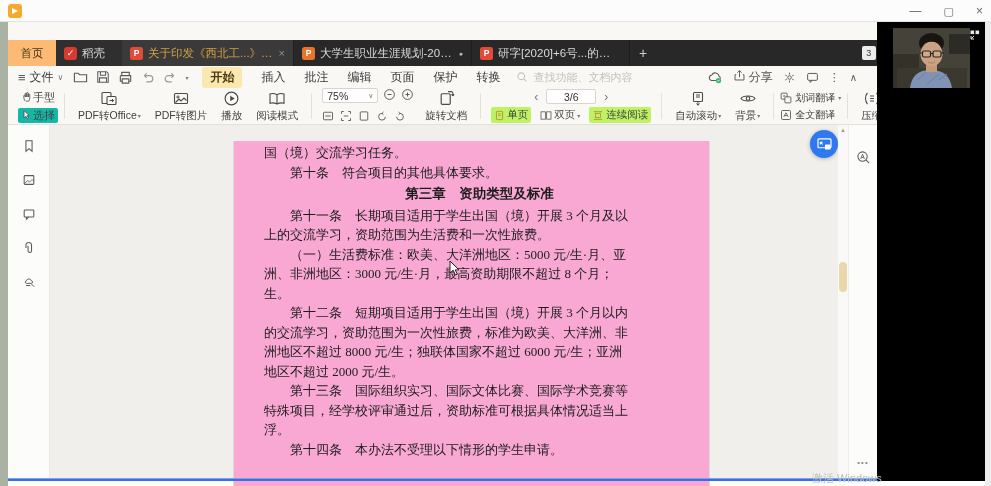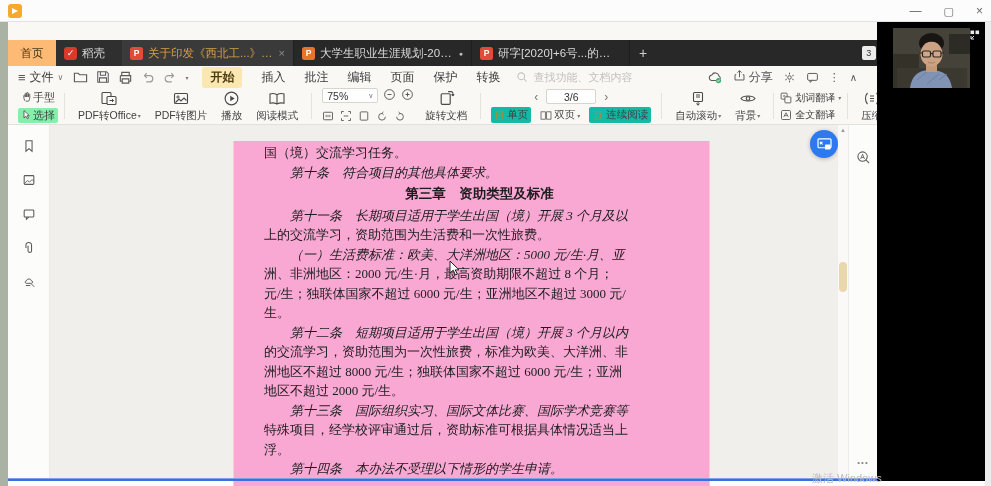--- a/index.html
+++ b/index.html
@@ -69,52 +69,52 @@
             color:#555; font-size:12px; }
   .mright svg { display:block; }
   .share-wrap { display:flex; align-items:flex-start; gap:3px; }
 
   
   .toolbar { position:absolute; left:0; top:66px; width:100%; height:37px; background:#f9f8f5;
              border-bottom:1px solid #e3e1dc; display:flex; align-items:center; padding-left:10px; }
   .sep { width:1px; height:26px; background:#e5e2dc; margin:0 6px; flex:none; }
   .tcol { display:flex; flex-direction:column; justify-content:center; gap:3px; flex:none; }
   .trow { display:flex; align-items:center; font-size:11px; color:#3f3f3f; padding:0 3px; border-radius:2px;text-align:center; }
-  .trow.active { background:#86efac; }
+  .trow.active { background:#14b8a6; }
   .tbig { display:flex; flex-direction:column; align-items:center; justify-content:center; gap:2px;
           padding:0 7px; flex:none; font-size:10.5px; color:#3f3f3f; }
   .tbig .lblrow { display:flex; align-items:center; gap:1px; }
   .caret { font-size:6px; color:#777; }
   .zgroup { display:flex; flex-direction:column; justify-content:center; gap:3px; flex:none; margin:18px 4px; }
   .zrow { display:flex; align-items:center; gap:5px; }
   .zbox { width:56px; height:15px; border:1px solid #d8d5cf; background:#fff; border-radius:2px;
           display:flex; align-items:center; justify-content:space-between; padding:0 4px;
           font-size:10.5px; color:#333; }
   .zbox .caret { font-size:7px; }
   .mini { display:flex; align-items:center; gap:6px; }
   .pgbox { width:50px; height:15px; border:1px solid #d8d5cf; background:#fff; border-radius:2px;
            font-size:10.5px; color:#333; display:flex; align-items:center; justify-content:center; }
   .pgarr { color:#777; font-size:12px; }
   .pmode { display:flex; align-items:center; gap:6px; font-size:10.5px; color:#3f3f3f; }
   .pmode .pm { display:flex; align-items:center; gap:2px; padding:1px 3px; border-radius:2px; }
-  .pmode .pm.active { background:#14b8a6; }
+  .pmode .pm.active { background:#bef264; }
   .t2col { display:flex; flex-direction:column; justify-content:center; gap:3px; flex:none; font-size:10px; color:#3f3f3f; }
   .t2col .r { display:flex; align-items:center; gap:3px; }
 
   
   .workarea { position:absolute; left:0; top:103px; width:100%; height:353px; background:#f1efec; }
   .sidebar { position:absolute; left:0; top:0; width:42px; height:100%; background:#fcfcfa;
              border-right:1px solid #eceae6; display:flex; flex-direction:column; align-items:center;
              padding-top:14px; gap:16px; }
   .page { position:absolute; left:225px; top:16px; width:477px; height:353px; background:#f9a8d4;
           border:1px solid #dcdad6; border-top:none; overflow:hidden; }
   .page-inner { padding:2px 14px 0 30px; font-family:"Liberation Serif","DejaVu Serif",serif;
                 font-size:13px; line-height:19.5px; color:#1c1c1c; }
   .ln { white-space:nowrap; }
-  .ln.ind { text-indent:26px;font-style:italic; }
+  .ln.ind { text-indent:26px; }
   .doc-heading { text-align:center; font-weight:bold; font-size:13.5px; margin:2px 0;
                  font-family:"Liberation Sans","DejaVu Sans",sans-serif; }
   .scrollbar { position:absolute; left:830px; top:0; width:10px; height:100%; background:#faf9f7; }
   .scroll-up { position:absolute; left:0; top:2px; width:10px; text-align:center; color:#999; font-size:6px; }
   .scroll-thumb { position:absolute; left:1px; top:137px; width:8px; height:30px; background:#ead7ae; border-radius:4px; }
   .ripanel { position:absolute; left:840px; top:0; width:29px; height:100%; background:#fcfcfb;
              border-left:1px solid #efede9; }
   .ripanel .srch { position:absolute; left:7px; top:25px; }
   .ripanel .dots { position:absolute; left:0; width:100%; top:333px; text-align:center; color:#8a8a8a;
                    font-size:8px; letter-spacing:1px; }
@@ -481,22 +481,21 @@
       </div>
 
       <div class="page">
         <div class="page-inner">
           <div class="ln">国（境）交流学习任务。</div>
           <div class="ln ind">第十条　符合项目的其他具体要求。</div>
           <div class="doc-heading">第三章　资助类型及标准</div>
           <div class="ln ind">第十一条　长期项目适用于学生出国（境）开展 3 个月及以</div>
           <div class="ln">上的交流学习，资助范围为生活费和一次性旅费。</div>
           <div class="ln ind">（一）生活费标准：欧美、大洋洲地区：5000 元/生·月、亚</div>
-          <div class="ln">洲、非洲地区：2000 元/生·月，最高资助期限不超过 8 个月；</div>
-          <div class="ln">元/生；独联体国家不超过 6000 元/生；亚洲地区不超过 3000 元/</div>
+          <div class="ln">洲、非洲地区：3000 元/生·月，最高资助期限不超过 8 个月；</div>
           <div class="ln">生。</div>
           <div class="ln ind">第十二条　短期项目适用于学生出国（境）开展 3 个月以内</div>
           <div class="ln">的交流学习，资助范围为一次性旅费，标准为欧美、大洋洲、非</div>
           <div class="ln">洲地区不超过 8000 元/生；独联体国家不超过 6000 元/生；亚洲</div>
           <div class="ln">地区不超过 2000 元/生。</div>
           <div class="ln ind">第十三条　国际组织实习、国际文体比赛、国际学术竞赛等</div>
           <div class="ln">特殊项目，经学校评审通过后，资助标准可根据具体情况适当上</div>
           <div class="ln">浮。</div>
           <div class="ln ind">第十四条　本办法不受理以下情形的学生申请。</div>
 

